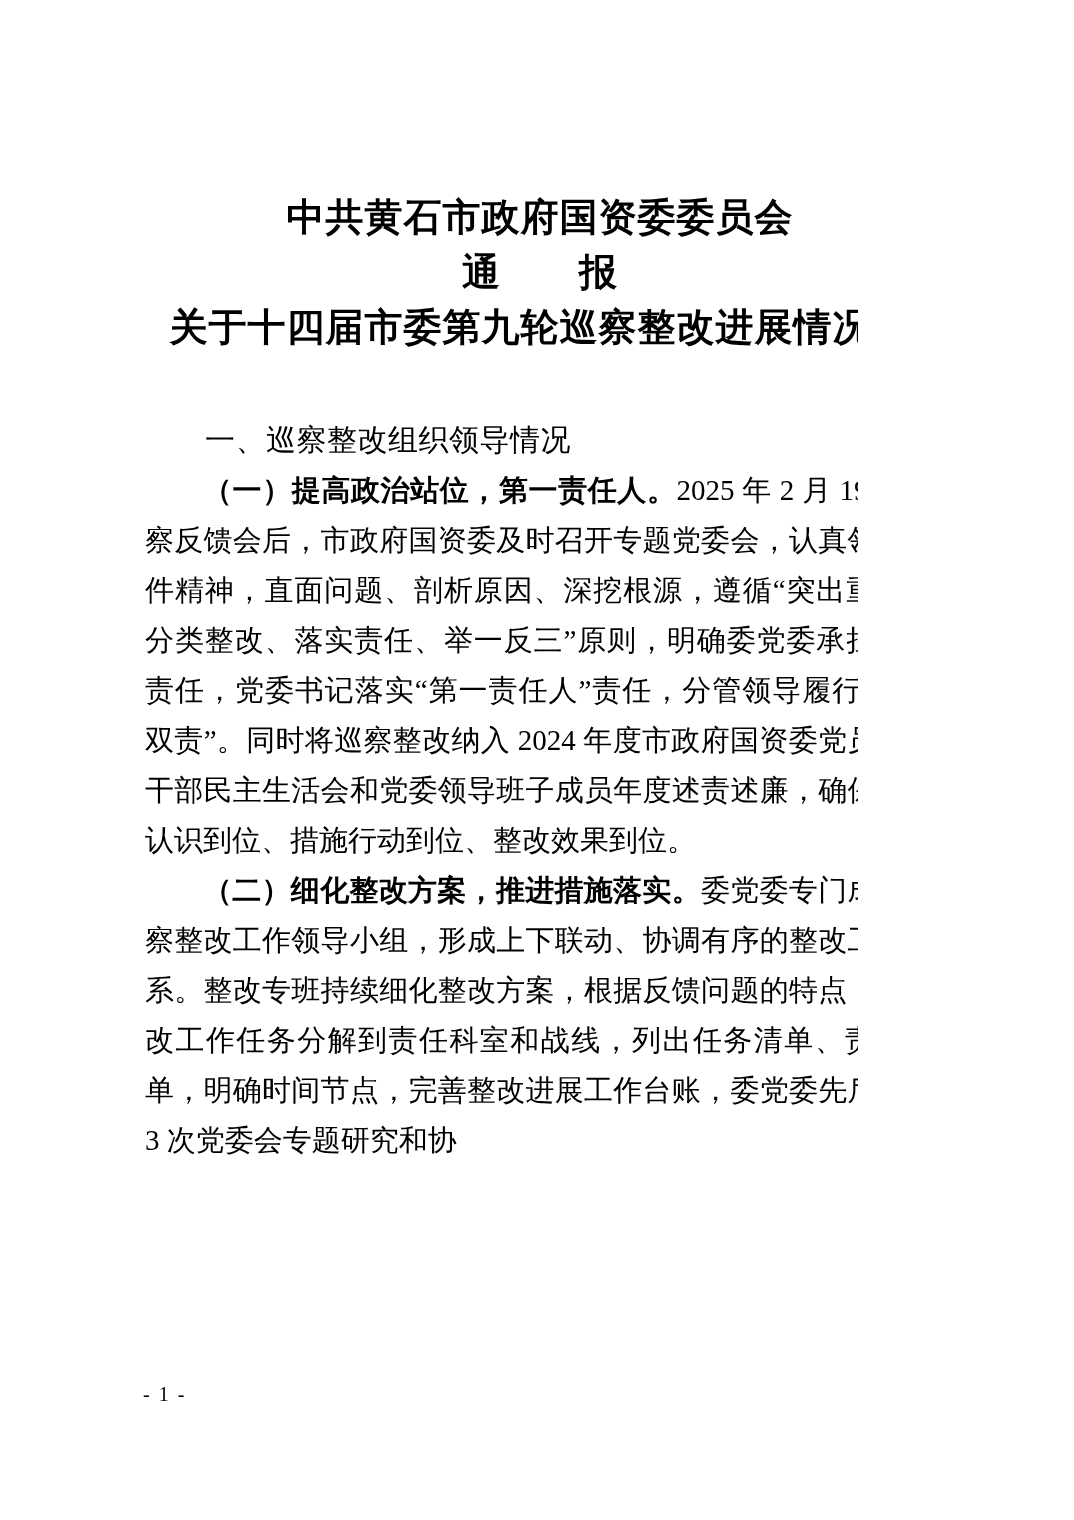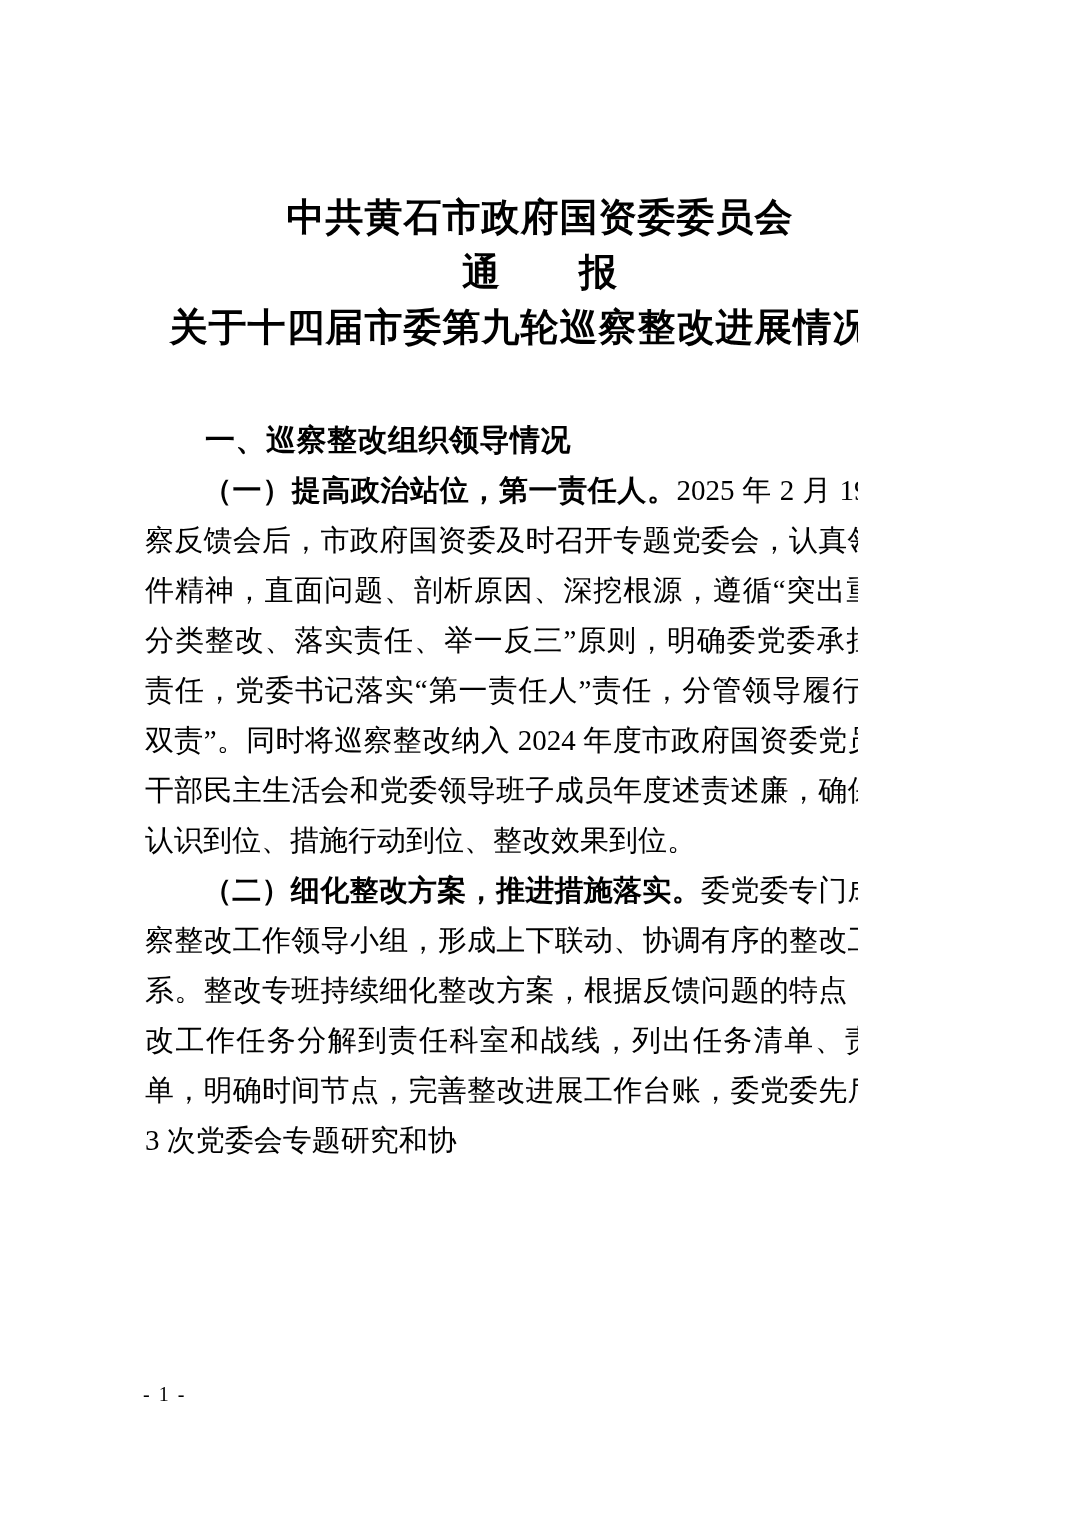--- a/index.html
+++ b/index.html
@@ -36,21 +36,21 @@
     line-height: 50px;
     text-align: justify;
   }
   .doc-body p {
     margin: 0;
     padding: 0;
     text-indent: 2em;
   }
   .section-heading {
     font-family: "Liberation Sans", "DejaVu Sans", sans-serif;
-    font-weight: 700;
+    font-weight: 400;
     font-size: 30px;
     letter-spacing: 0.5px;
   }
   .para-lead {
     font-weight: 600;
   }
   .page-number {
     position: absolute;
     left: 143px;
     top: 1383px;

